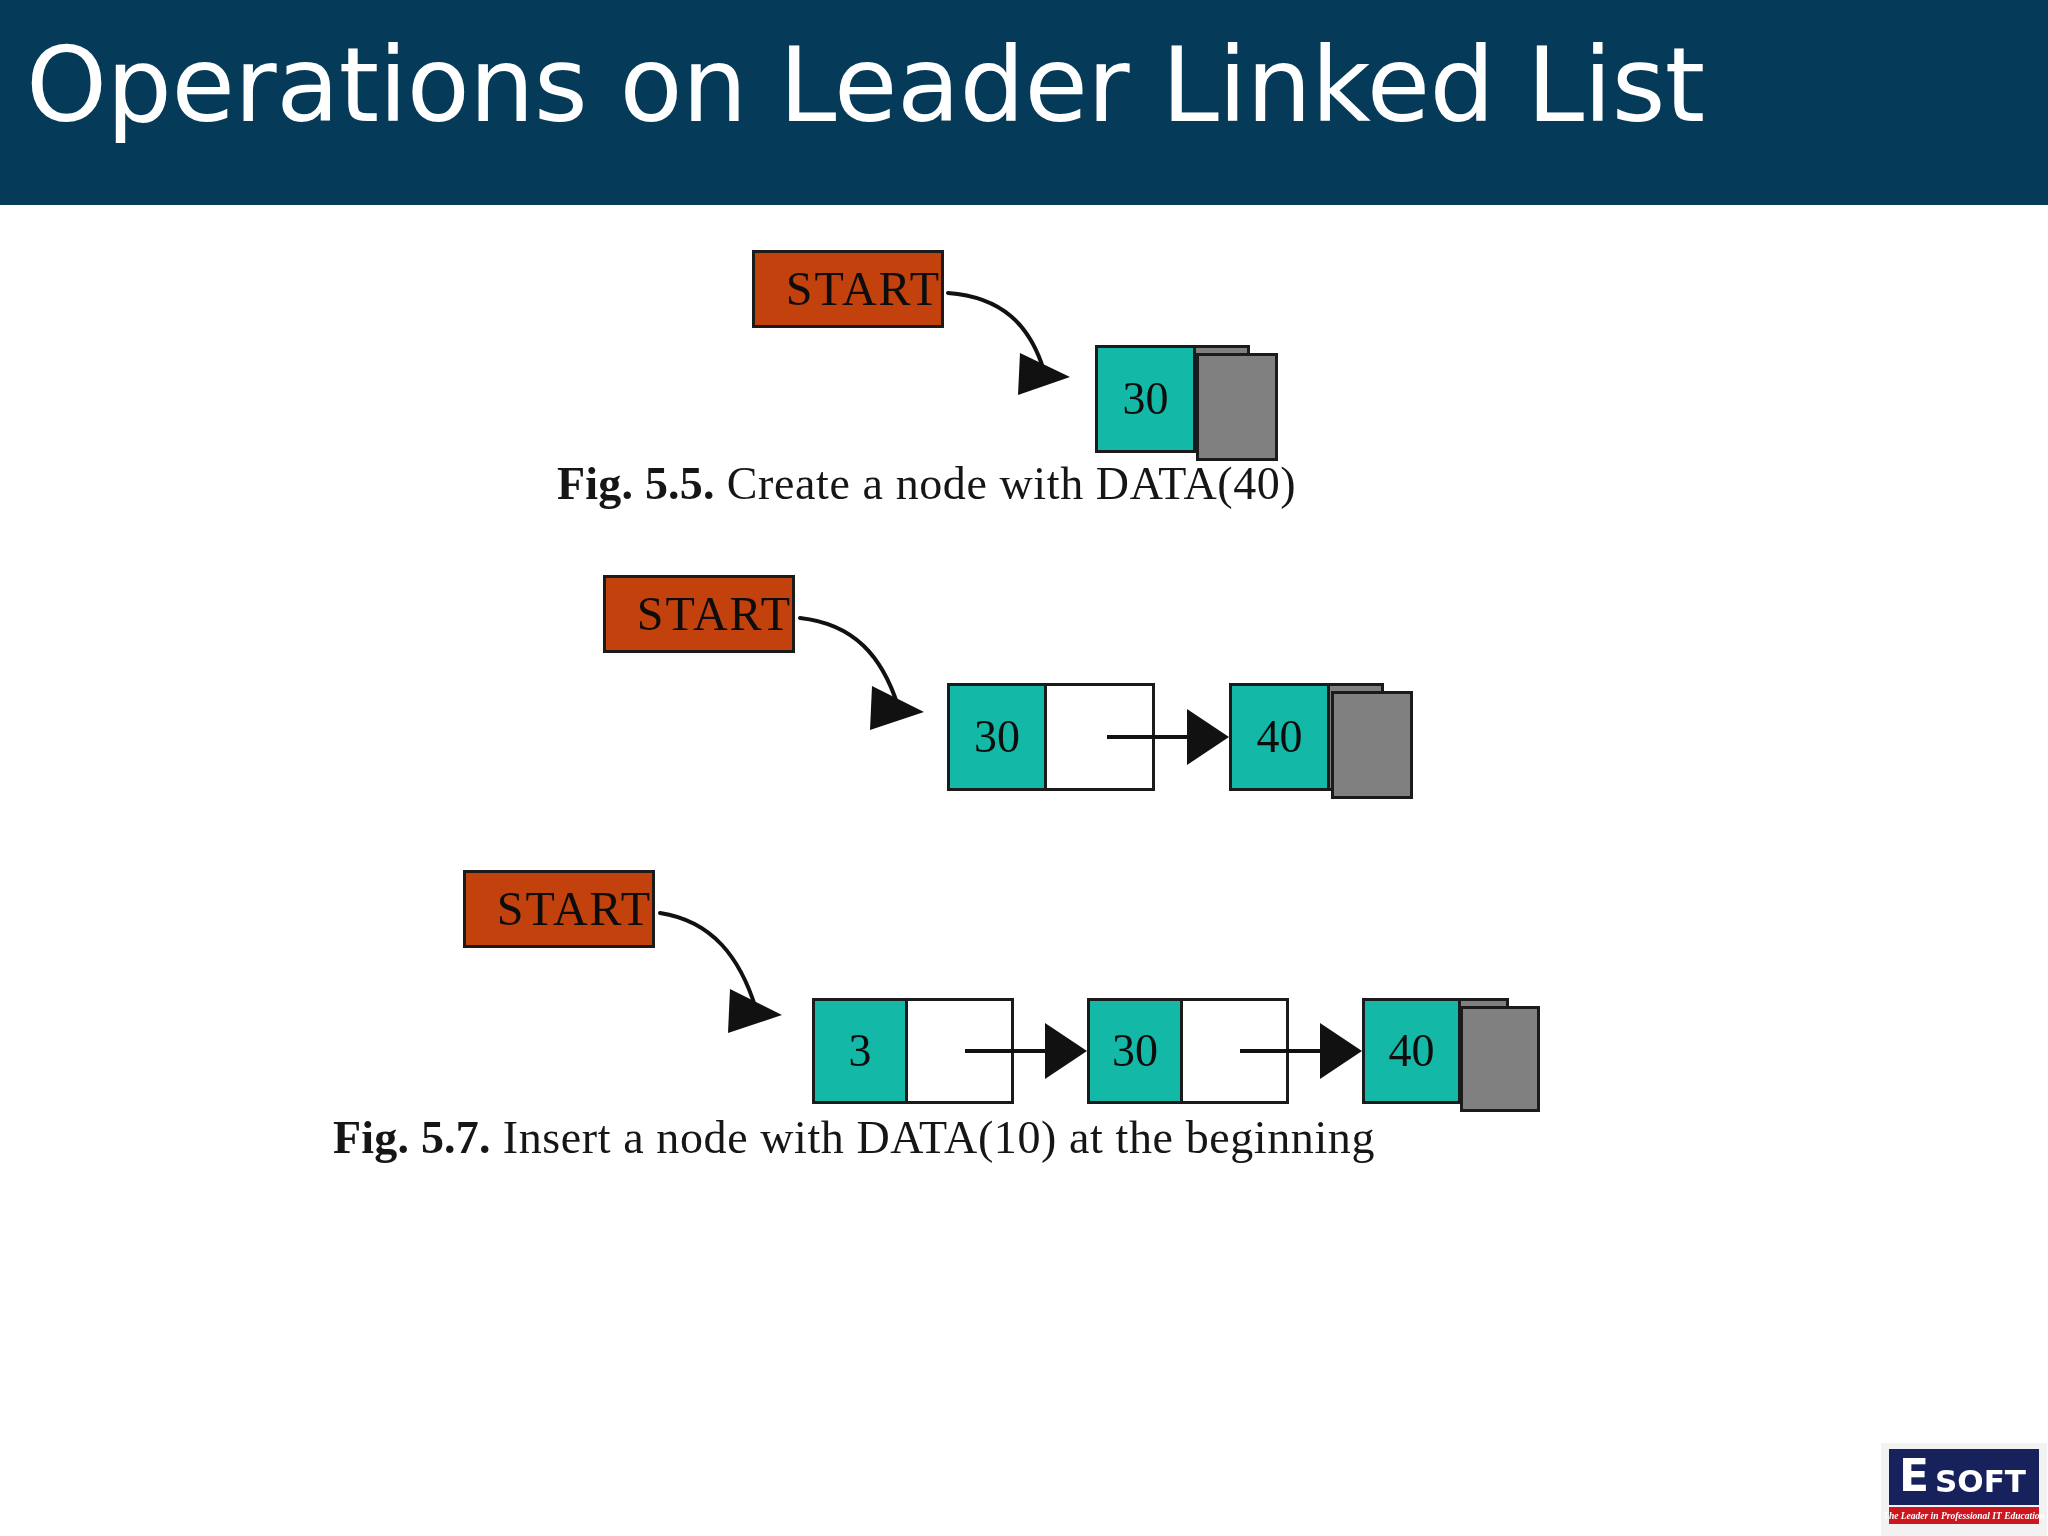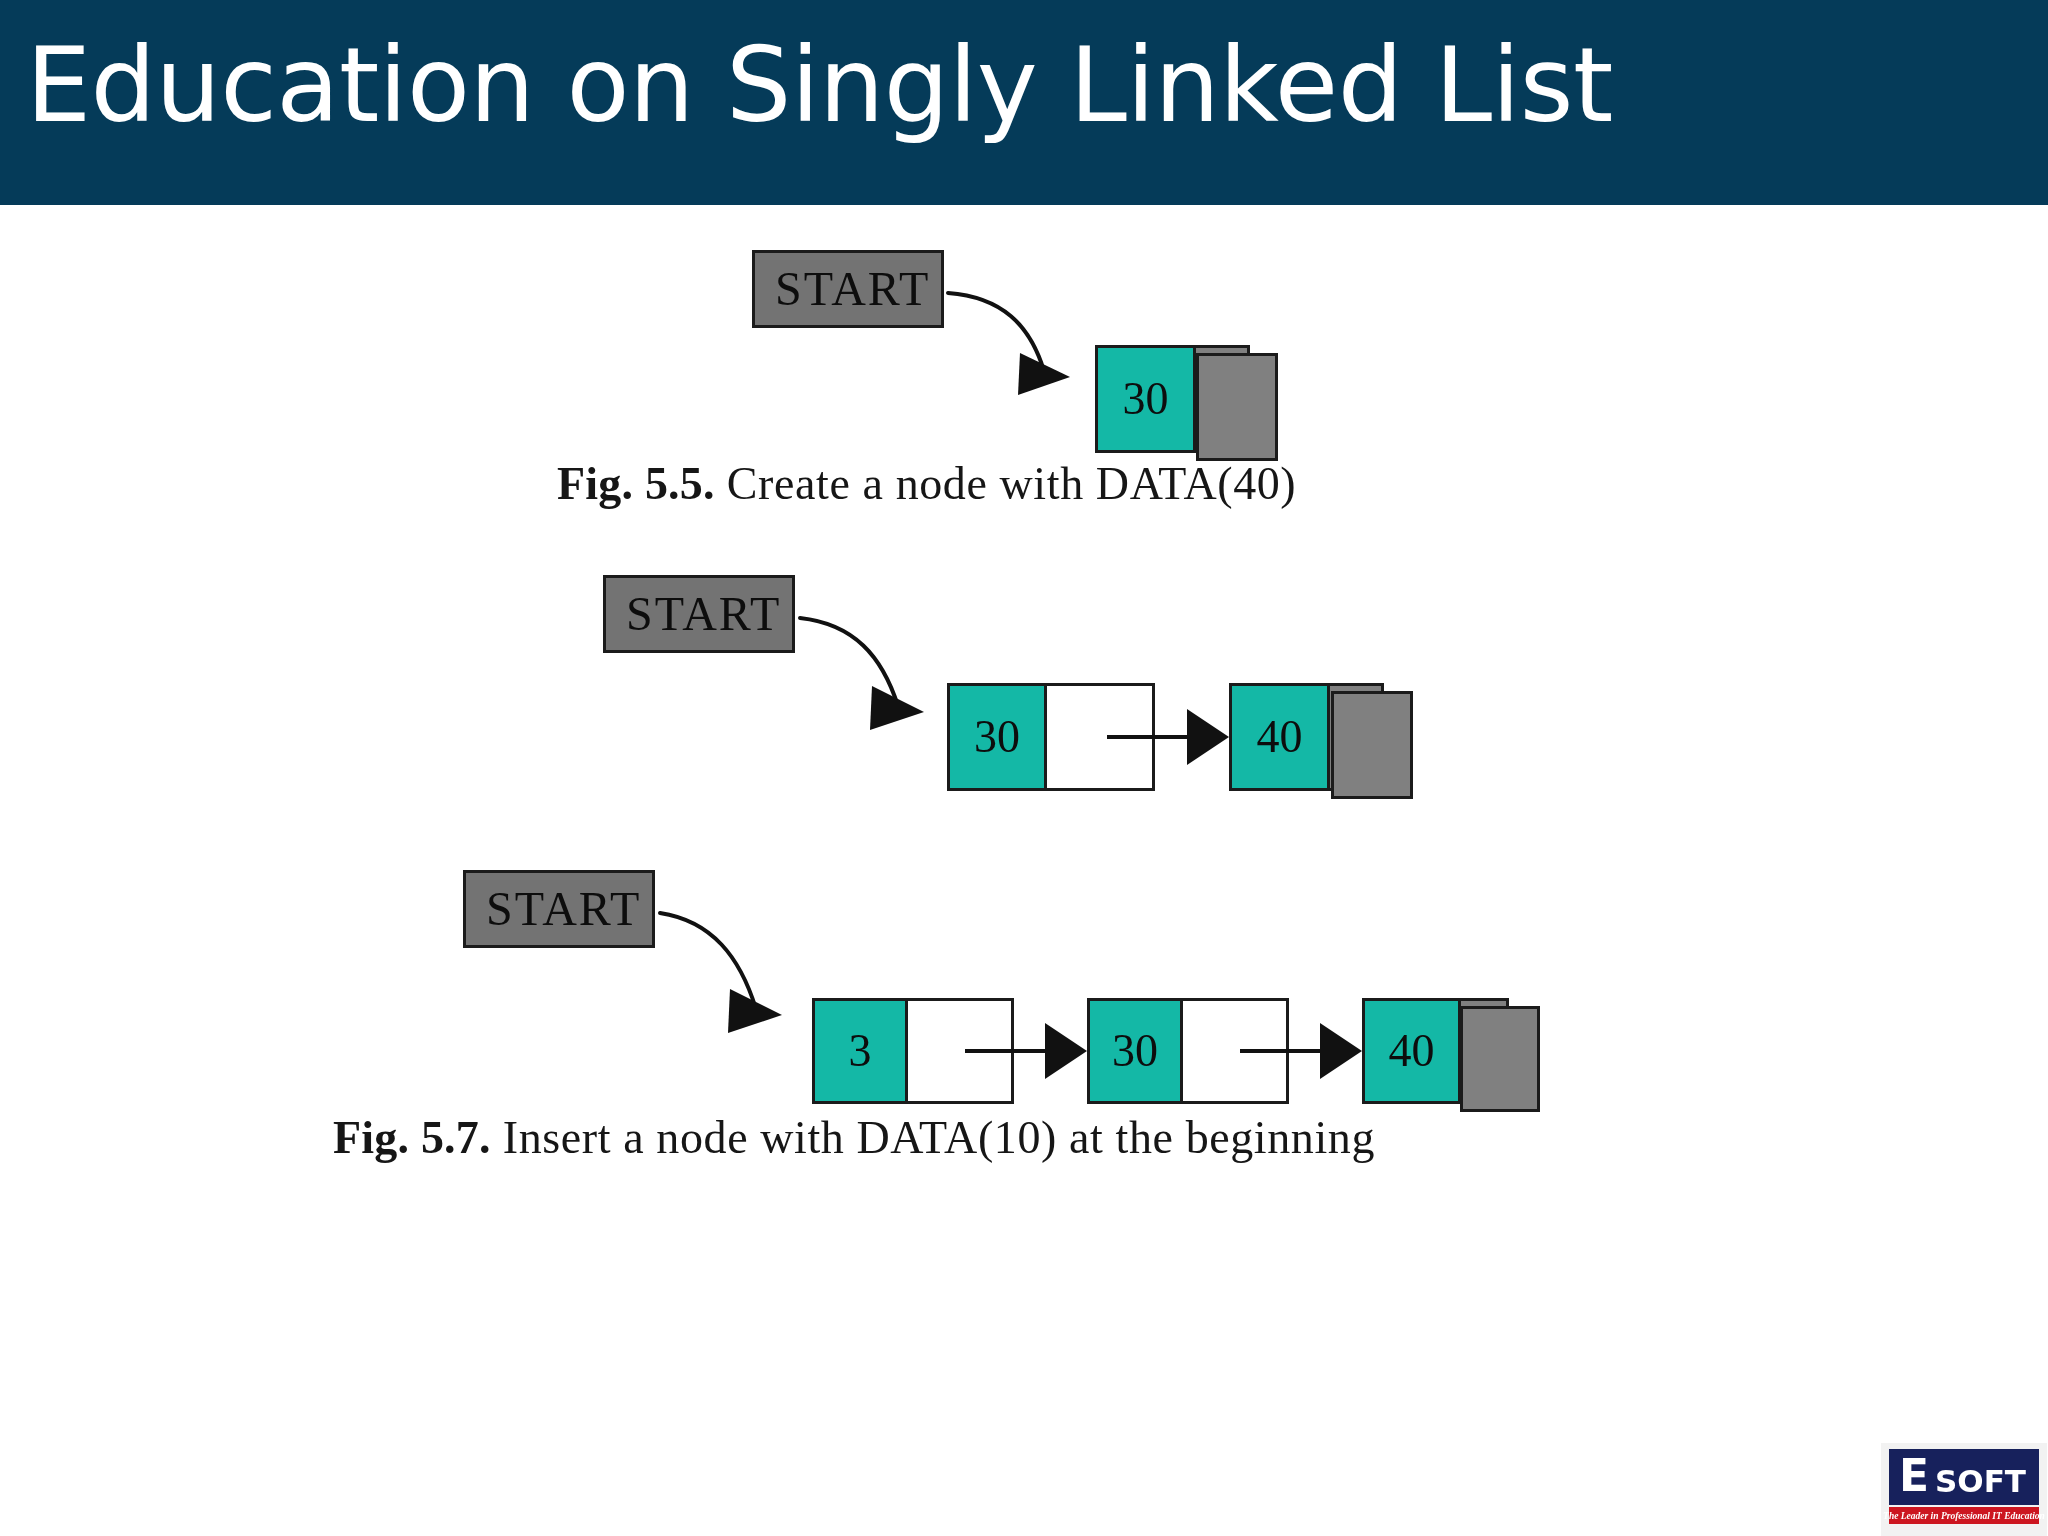--- a/index.html
+++ b/index.html
@@ -62,26 +62,26 @@
     letter-spacing: 0.6px;
   }
   .caption .figlabel {
     font-weight: bold;
     letter-spacing: 0.2px;
   }
 
   
   .start-box {
     position: absolute;
-    background: #737373;
+    background: #c2410c;
     border: 3px solid #1b1b1b;
     box-sizing: border-box;
     display: flex;
     align-items: center;
-    justify-content: flex-start;
+    justify-content: flex-end;
     padding-left: 20px;
   }
   .start-box .start-label {
     font-family: "Liberation Serif", "DejaVu Serif", serif;
     font-size: 48px;
     color: #0d0d0d;
     letter-spacing: 2px;
     line-height: 1;
   }
 
@@ -210,21 +210,21 @@
     font-size: 9.5px;
     color: #ffffff;
     white-space: nowrap;
     letter-spacing: 0px;
   }
 </style>
 </head>
 <body>
 
 <div id="slide-header">
-  <div id="slide-title">Education on Singly Linked List</div>
+  <div id="slide-title">Operations on Leader Linked List</div>
 </div>
 
 <div id="slide-body">
 
   <div class="figure-block" style="left:0; top:0; width:2048px; height:290px;">
 
     <div class="start-box" style="left:752px; top:45px; width:192px; height:78px;">
       <span class="start-label">START</span>
     </div>
 

